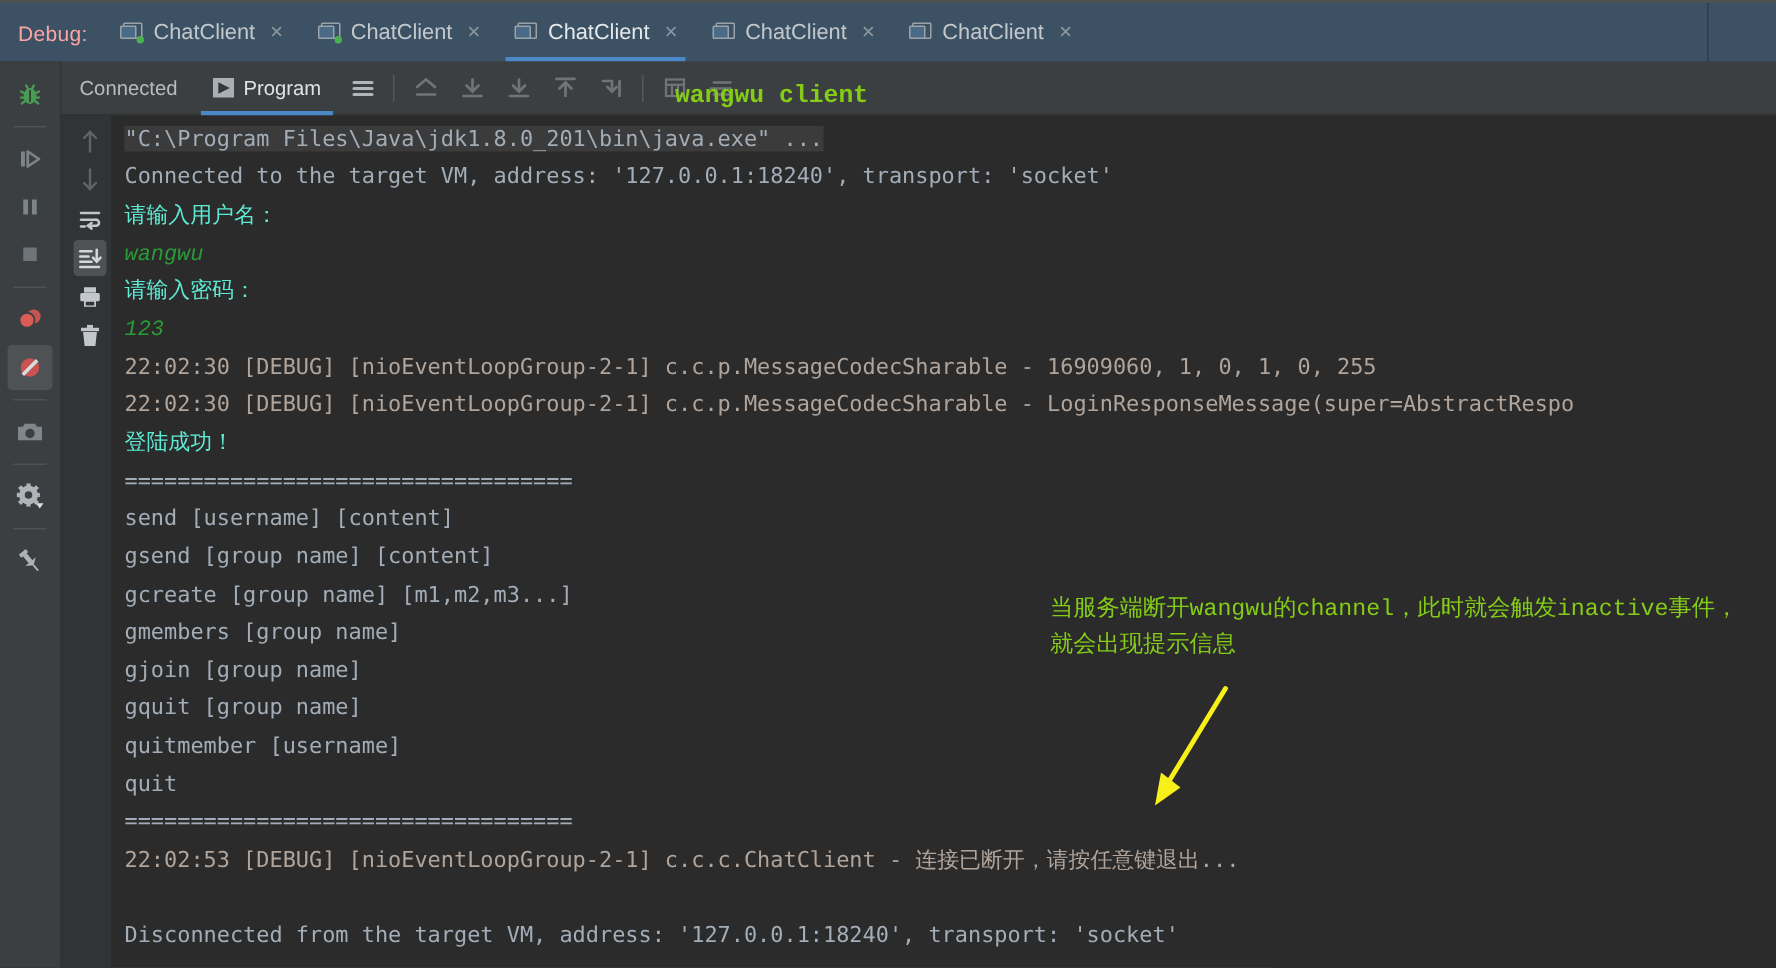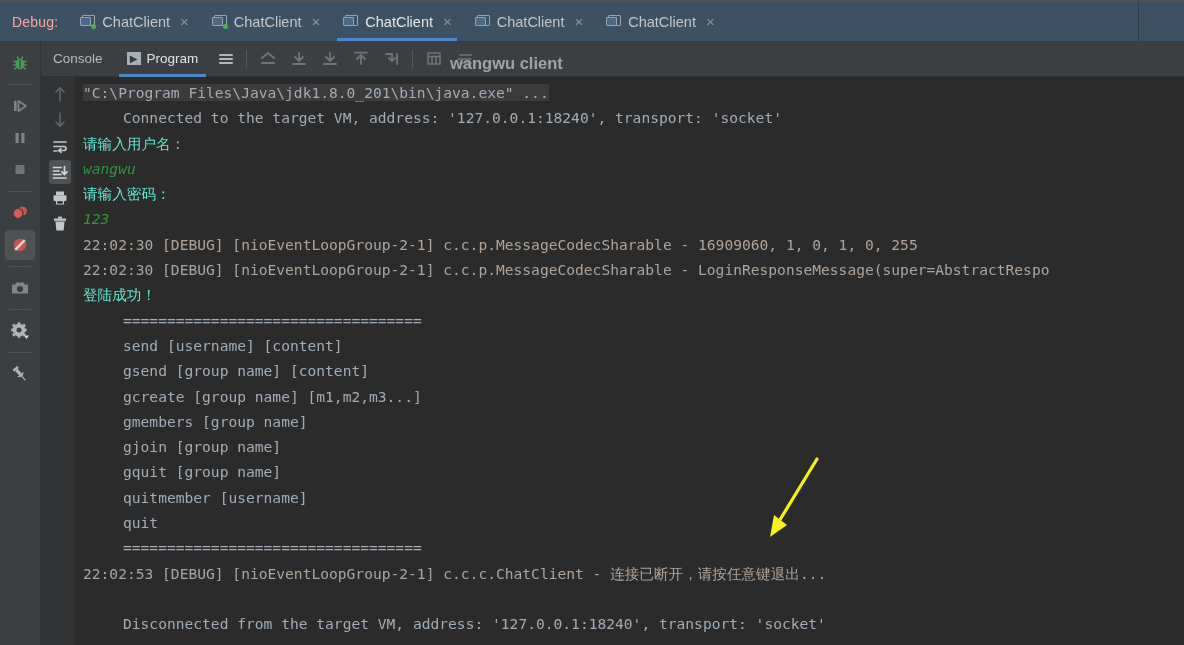--- a/index.html
+++ b/index.html
@@ -118,31 +118,31 @@
     position: absolute; left: 34px; top: 0; right: 0; bottom: 0;
     padding: 3px 0 0 8px;
     overflow: hidden;
     font-family: "DejaVu Sans Mono", "Liberation Mono", monospace;
     font-size: 14.6px;
     line-height: 25.3px;
     color: #a9b7c6;
     white-space: pre;
   }
   .ln { height: 25.3px; white-space: pre; }
-  .sys { color: #a2adb8; margin-left: 40px; }
+  .sys { color: #a2adb8; }
   .cmdline { background: #3b3b3b; color: #a2adb8; display: inline; }
-  .inp { color: #2a9b39; font-style: italic; }
+  .inp { color: #2a9b39; font-style: italic; font-family: Liberation Mono, monospace; }
   .dbg { color: #b0a49b; text-align: center; }
   .zh { color: #5eead4; }
 
   
   .anno {
     position: absolute;
-    color: #a3a3a3;
-    font-family: Liberation Sans, sans-serif;
+    color: #84cc16;
+    font-family: Liberation Mono, monospace;
     font-weight: 700;
     white-space: pre;
     pointer-events: none;
   }
   #anno-title { left: 450px; top: 54px; font-size: 16.5px; }
   #anno-note {
     left: 700px; top: 394px; font-size: 15.5px; line-height: 24px;
     font-weight: 400; white-space: pre-wrap; width: 470px;
   }
   .arrow-svg { position: absolute; left: 760px; top: 455px; pointer-events: none; }
@@ -207,21 +207,21 @@
     </div>
 
     <div class="spacer"></div>
   </div>
   <div class="rightdiv"></div>
 
   <div class="toolbar">
     <div class="railpad"></div>
 
     <div class="sub-tab">
-      <span>Console</span>
+      <span>Connected</span>
     </div>
     <div class="sub-tab active">
       <span class="console-glyph">▶</span>
       <span>Program</span>
     </div>
 
     <div class="tbtn">
       <svg width="16" height="14" viewBox="0 0 16 14">
           <g stroke="#b0b6ba" stroke-width="2" stroke-linecap="round">
         <line x1="2" y1="3" x2="14" y2="3"></line>
@@ -449,18 +449,19 @@
             <path d="M3.4 5.4h9.2l-1 9.2H4.4z" fill="#c2c7cb"></path>
           </svg>
         </div>
       </div>
     </div>
 
     <div class="console" id="console-lines"><div class="ln"><span class="cmdline">"C:\Program Files\Java\jdk1.8.0_201\bin\java.exe" ...</span></div><div class="ln"><span class="sys">Connected to the target VM, address: '127.0.0.1:18240', transport: 'socket'</span></div><div class="ln"><span class="zh">请输入用户名：</span></div><div class="ln"><span class="inp">wangwu</span></div><div class="ln"><span class="zh">请输入密码：</span></div><div class="ln"><span class="inp">123</span></div><div class="ln"><span class="dbg">22:02:30 [DEBUG] [nioEventLoopGroup-2-1] c.c.p.MessageCodecSharable - 16909060, 1, 0, 1, 0, 255</span></div><div class="ln"><span class="dbg">22:02:30 [DEBUG] [nioEventLoopGroup-2-1] c.c.p.MessageCodecSharable - LoginResponseMessage(super=AbstractRespo</span></div><div class="ln"><span class="zh">登陆成功！</span></div><div class="ln"><span class="sys">==================================</span></div><div class="ln"><span class="sys">send [username] [content]</span></div><div class="ln"><span class="sys">gsend [group name] [content]</span></div><div class="ln"><span class="sys">gcreate [group name] [m1,m2,m3...]</span></div><div class="ln"><span class="sys">gmembers [group name]</span></div><div class="ln"><span class="sys">gjoin [group name]</span></div><div class="ln"><span class="sys">gquit [group name]</span></div><div class="ln"><span class="sys">quitmember [username]</span></div><div class="ln"><span class="sys">quit</span></div><div class="ln"><span class="sys">==================================</span></div><div class="ln"><span class="dbg">22:02:53 [DEBUG] [nioEventLoopGroup-2-1] c.c.c.ChatClient - 连接已断开，请按任意键退出...</span></div><div class="ln"><span class="sys"></span></div><div class="ln"><span class="sys">Disconnected from the target VM, address: '127.0.0.1:18240', transport: 'socket'</span></div><div class="ln"><span class="sys"></span></div></div>
   </div>
 
   <div class="anno" id="anno-title">wangwu client</div>
+  <div class="anno" id="anno-note">当服务端断开wangwu的channel，此时就会触发inactive事件，就会出现提示信息</div>
   <svg class="arrow-svg" width="70" height="85" viewBox="0 0 70 85">
     <line x1="57" y1="4" x2="18" y2="68" stroke="#f7f019" stroke-width="3.2" stroke-linecap="round"></line>
     <polygon points="10,82 14,60 27,70" fill="#f7f019"></polygon>
   </svg>
 
 </div>
 
 </body></html>

